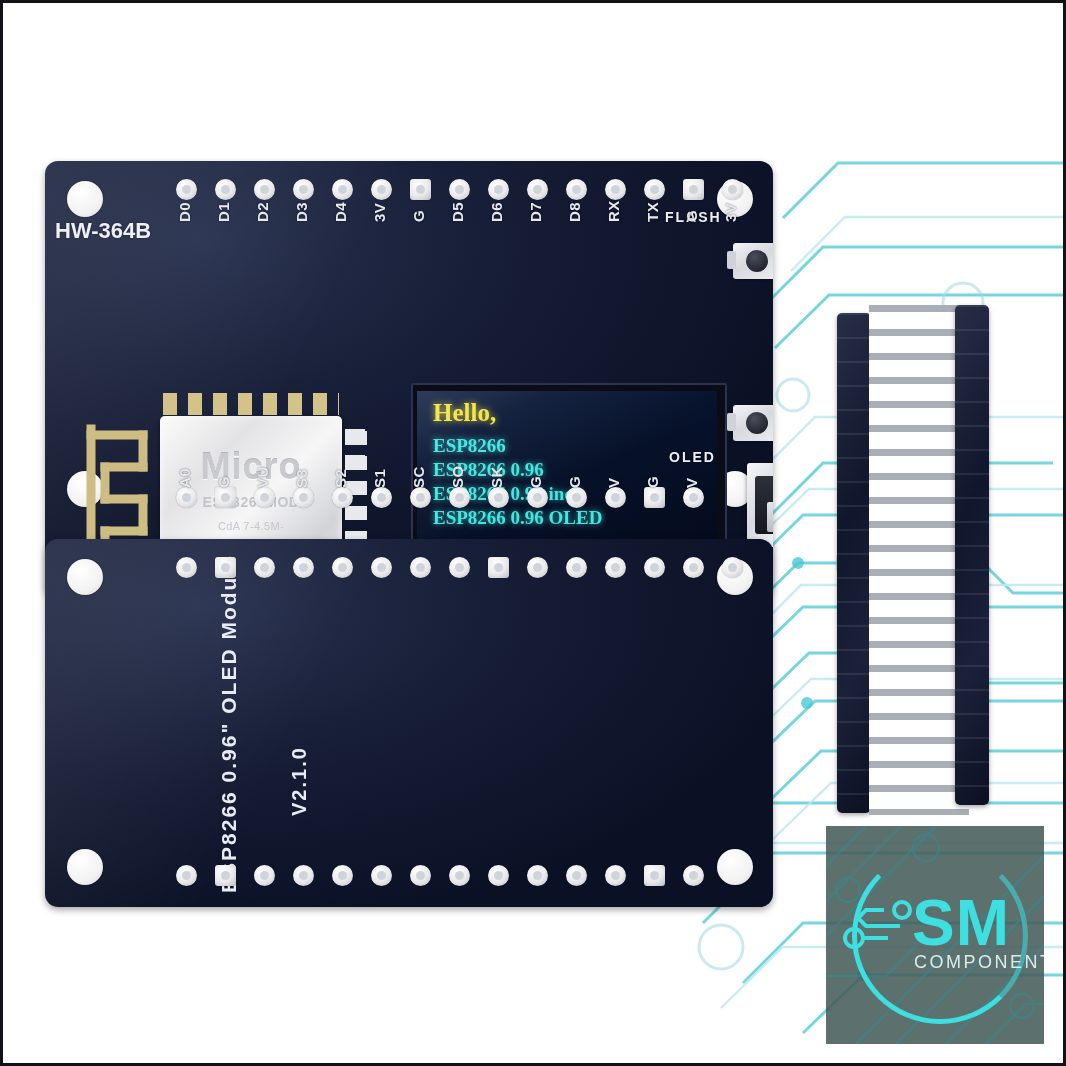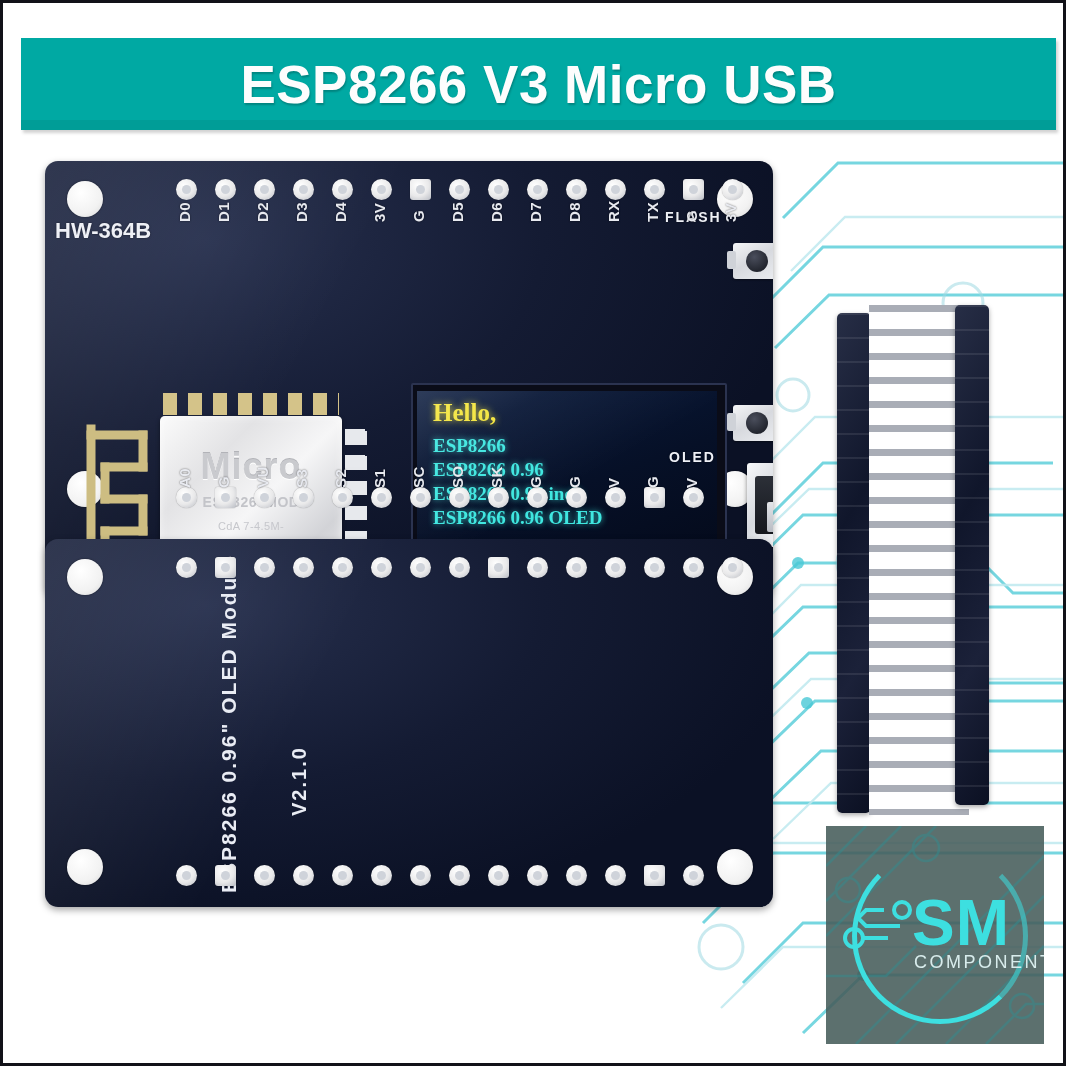--- a/index.html
+++ b/index.html
@@ -159,24 +159,20 @@
       <circle cx="900" cy="650" r="5"></circle>
     </g>
     <g stroke="#9fd9e2" stroke-width="3" fill="none" opacity="0.55">
       <circle cx="860" cy="560" r="26"></circle>
       <circle cx="718" cy="944" r="22"></circle>
       <circle cx="960" cy="300" r="20"></circle>
       <circle cx="790" cy="392" r="16"></circle>
     </g>
   </svg>
 
-  <div id="title-banner">
-    <div class="shade"></div>
-    <div id="title-text">ESP8266 V3 Micro USB</div>
-  </div>
 
   <div class="board" id="board-front" style="left:42px;top:158px;width:728px;height:436px;">
     <div class="sheen"></div>
 
     <div class="mhole" style="left:22px;top:20px;"></div>
     <div class="mhole" style="left:672px;top:20px;"></div>
     <div class="mhole" style="left:22px;top:310px;"></div>
     <div class="mhole" style="left:672px;top:310px;"></div>
 
     <div class="silk" style="left:10px;top:57px;font-size:22px;">HW-364B</div>

